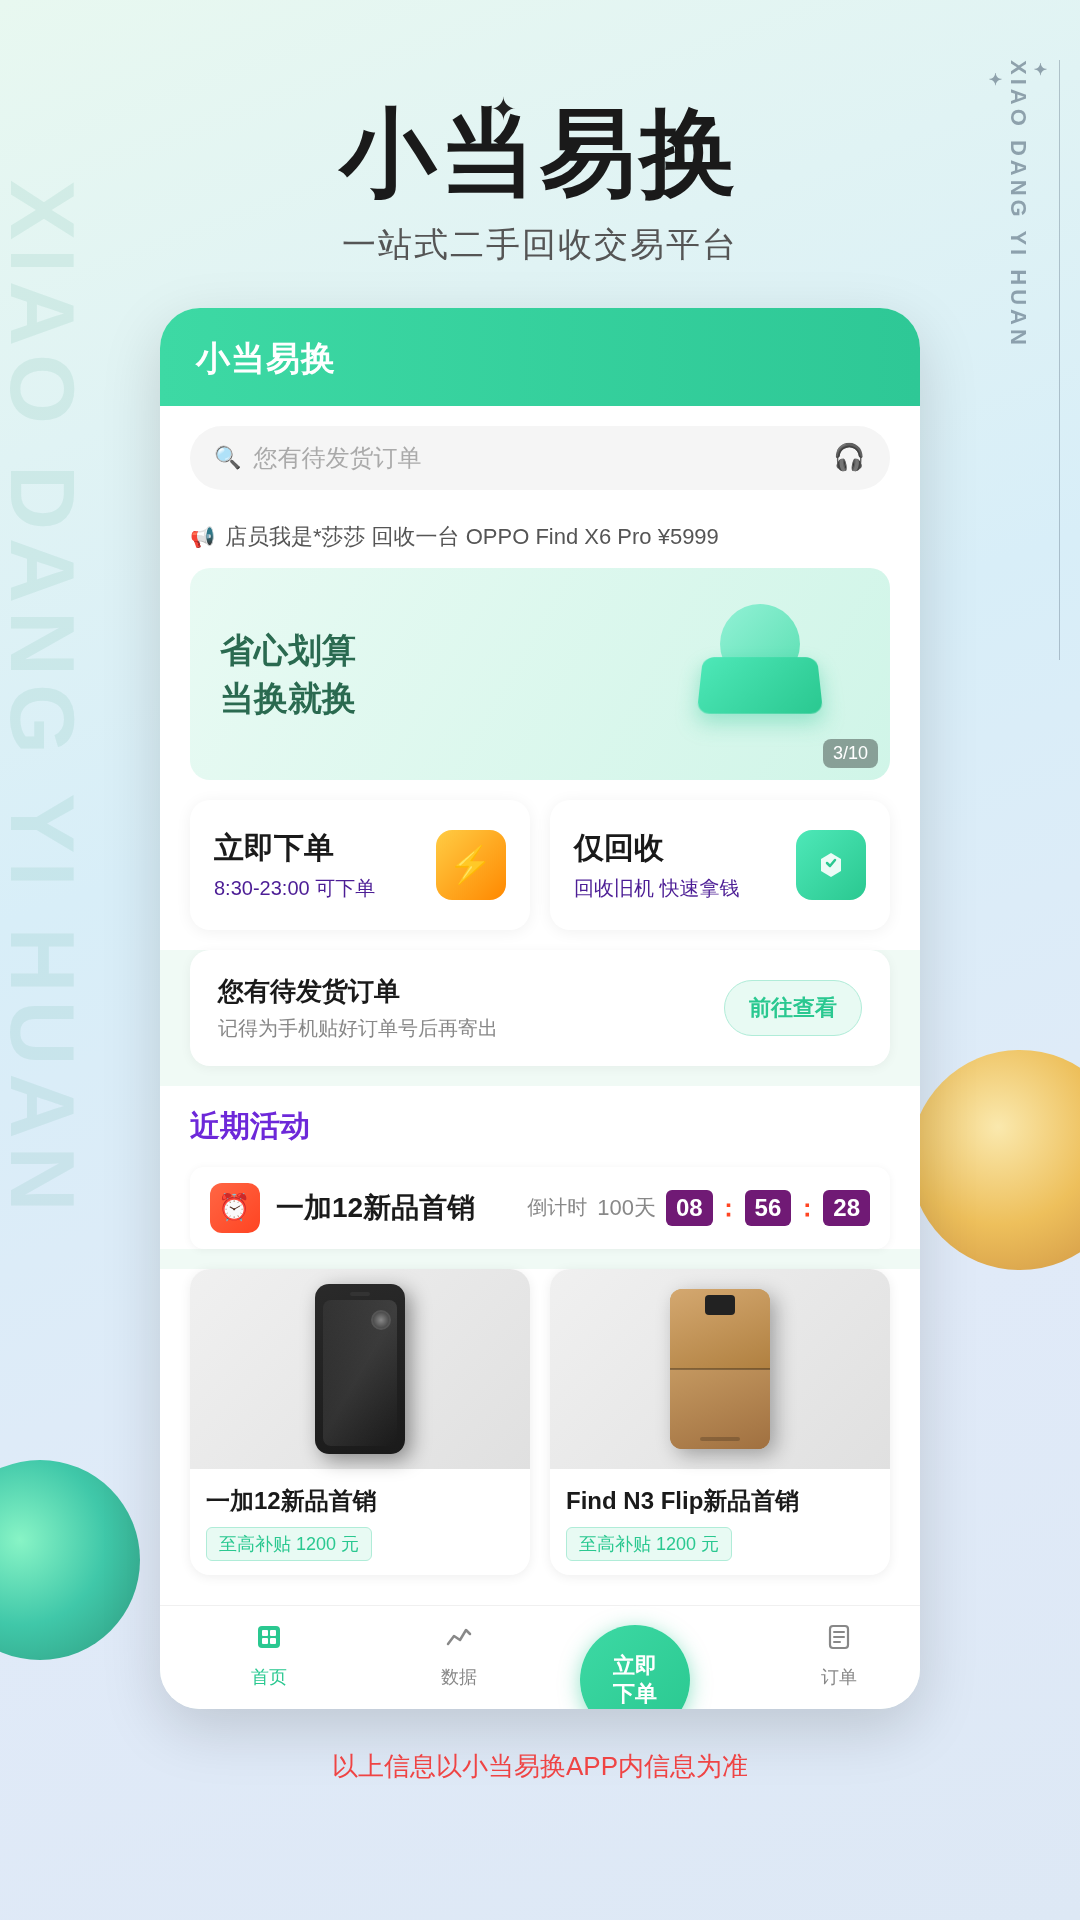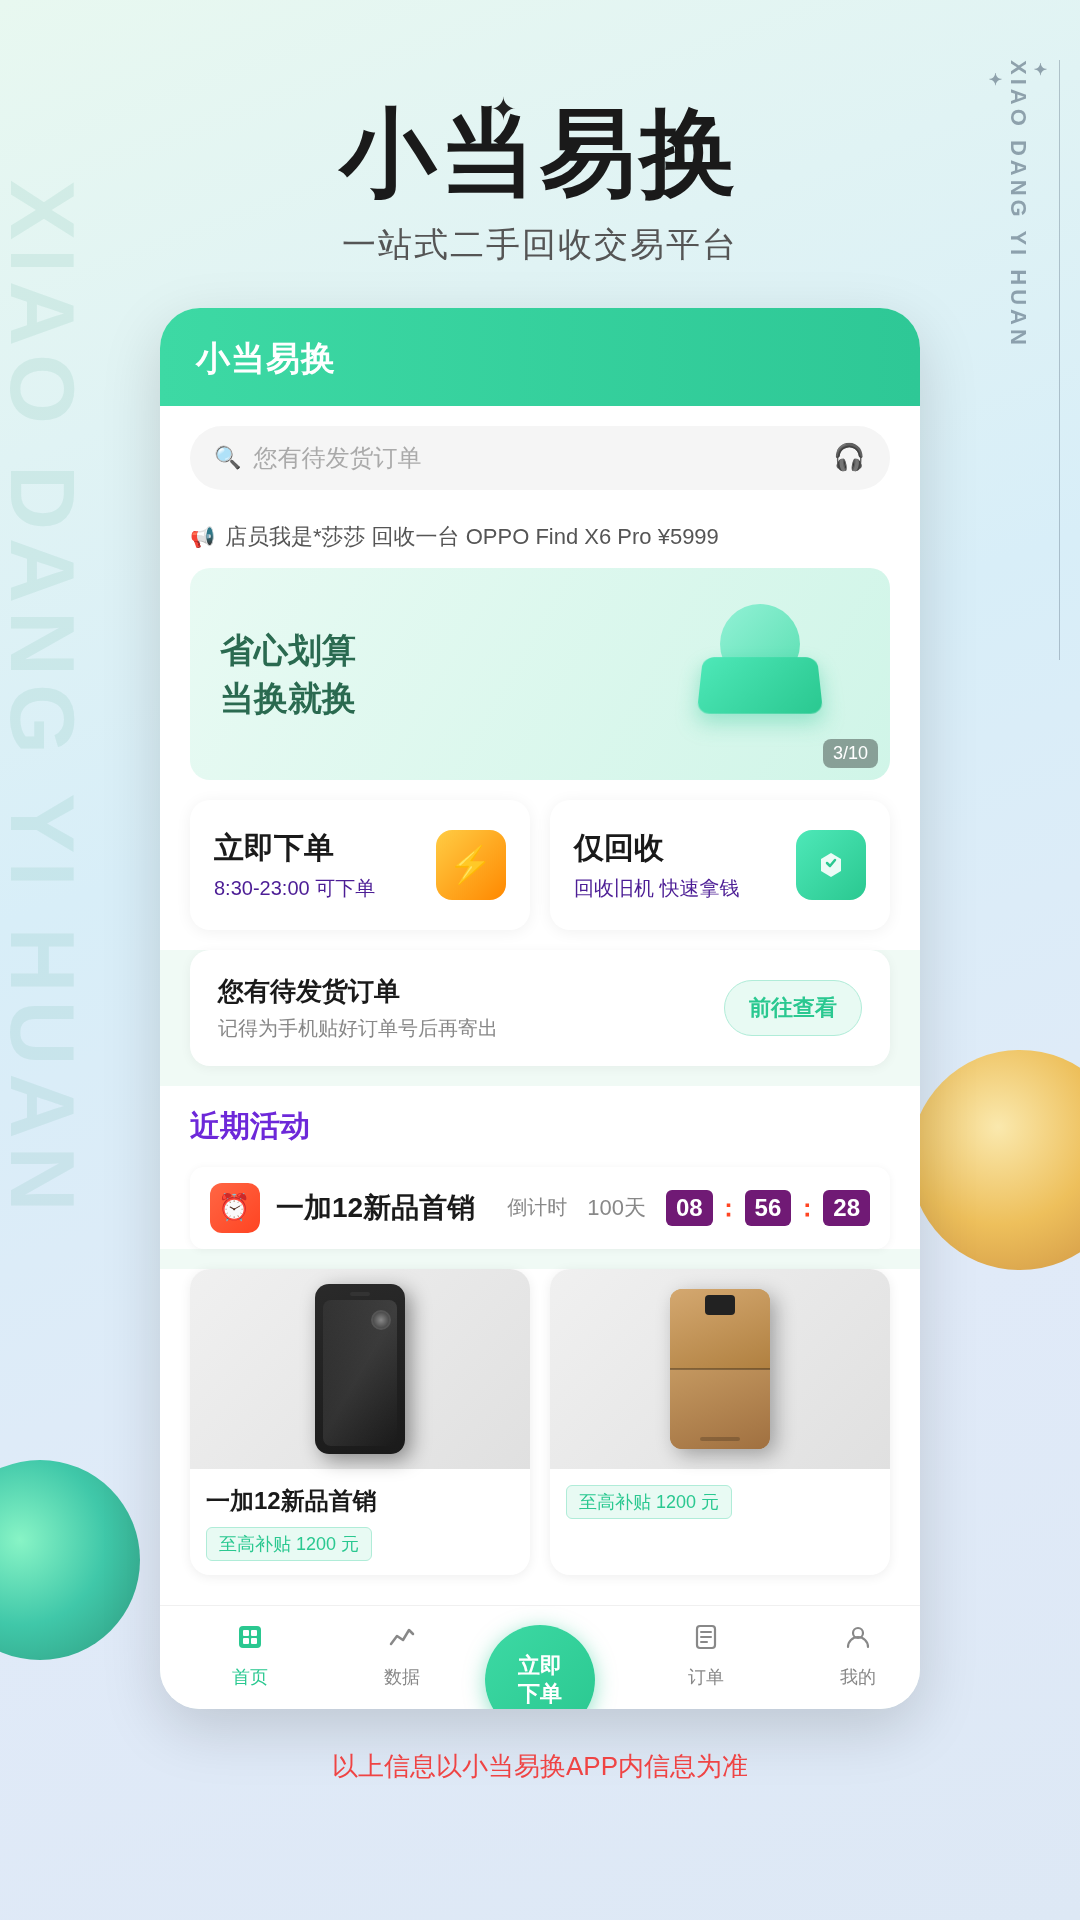--- a/index.html
+++ b/index.html
@@ -412,21 +412,21 @@
 
     .activity-name {
       font-size: 28px;
       font-weight: 700;
       color: #1a1a1a;
     }
 
     .countdown-area {
       display: flex;
       align-items: center;
-      gap: 20px;
+      gap: 10px;
     }
 
     .countdown-label {
       font-size: 20px;
       color: #888;
     }
 
     .countdown-days {
       font-size: 22px;
       color: #888;
@@ -761,20 +761,21 @@
         <div class="phone-flip">
           <div style="position:absolute;top:0;left:0;right:0;height:50%;background:linear-gradient(160deg,#d4a870,#b08040);border-radius:10px 10px 0 0;overflow:hidden;">
             <div style="position:absolute;top:6px;left:50%;transform:translateX(-50%);width:30px;height:20px;background:#222;border-radius:4px;"></div>
           </div>
           <div style="position:absolute;bottom:0;left:0;right:0;height:50%;background:linear-gradient(160deg,#c49860,#a07040);border-radius:0 0 10px 10px;">
             <div style="position:absolute;bottom:8px;left:50%;transform:translateX(-50%);width:40px;height:4px;background:rgba(0,0,0,0.2);border-radius:2px;"></div>
           </div>
         </div>
       </div>
       <div class="product-info">
+        <div class="product-name">Find N3 Flip新品首销</div>
         <span class="subsidy-badge">至高补贴 1200 元</span>
       </div>
     </div>
   </div>
 
   <div class="bottom-nav">
     <div class="nav-item">
       <span class="nav-icon active">
         <svg width="30" height="30" viewBox="0 0 30 30" fill="none">
           <rect x="4" y="4" width="22" height="22" rx="4" fill="#2ac890"></rect>
@@ -807,28 +808,19 @@
         <svg width="30" height="30" viewBox="0 0 30 30" fill="none">
           <rect x="6" y="4" width="18" height="22" rx="3" stroke="#888" stroke-width="2.2" fill="none"></rect>
           <line x1="10" y1="10" x2="20" y2="10" stroke="#888" stroke-width="2" stroke-linecap="round"></line>
           <line x1="10" y1="15" x2="20" y2="15" stroke="#888" stroke-width="2" stroke-linecap="round"></line>
           <line x1="10" y1="20" x2="16" y2="20" stroke="#888" stroke-width="2" stroke-linecap="round"></line>
         </svg>
       </span>
       <span class="nav-label">订单</span>
     </div>
 
-    <div class="nav-item">
-      <span class="nav-icon">
-        <svg width="30" height="30" viewBox="0 0 30 30" fill="none">
-          <circle cx="15" cy="11" r="5" stroke="#888" stroke-width="2.2" fill="none"></circle>
-          <path d="M5 25c0-5.523 4.477-10 10-10s10 4.477 10 10" stroke="#888" stroke-width="2.2" stroke-linecap="round" fill="none"></path>
-        </svg>
-      </span>
-      <span class="nav-label">我的</span>
-    </div>
   </div>
 
 </div>
 
 <div class="page-footer">
   <span>以上信息以小当易换APP内信息为准</span>
 </div>
 
 </body></html>

